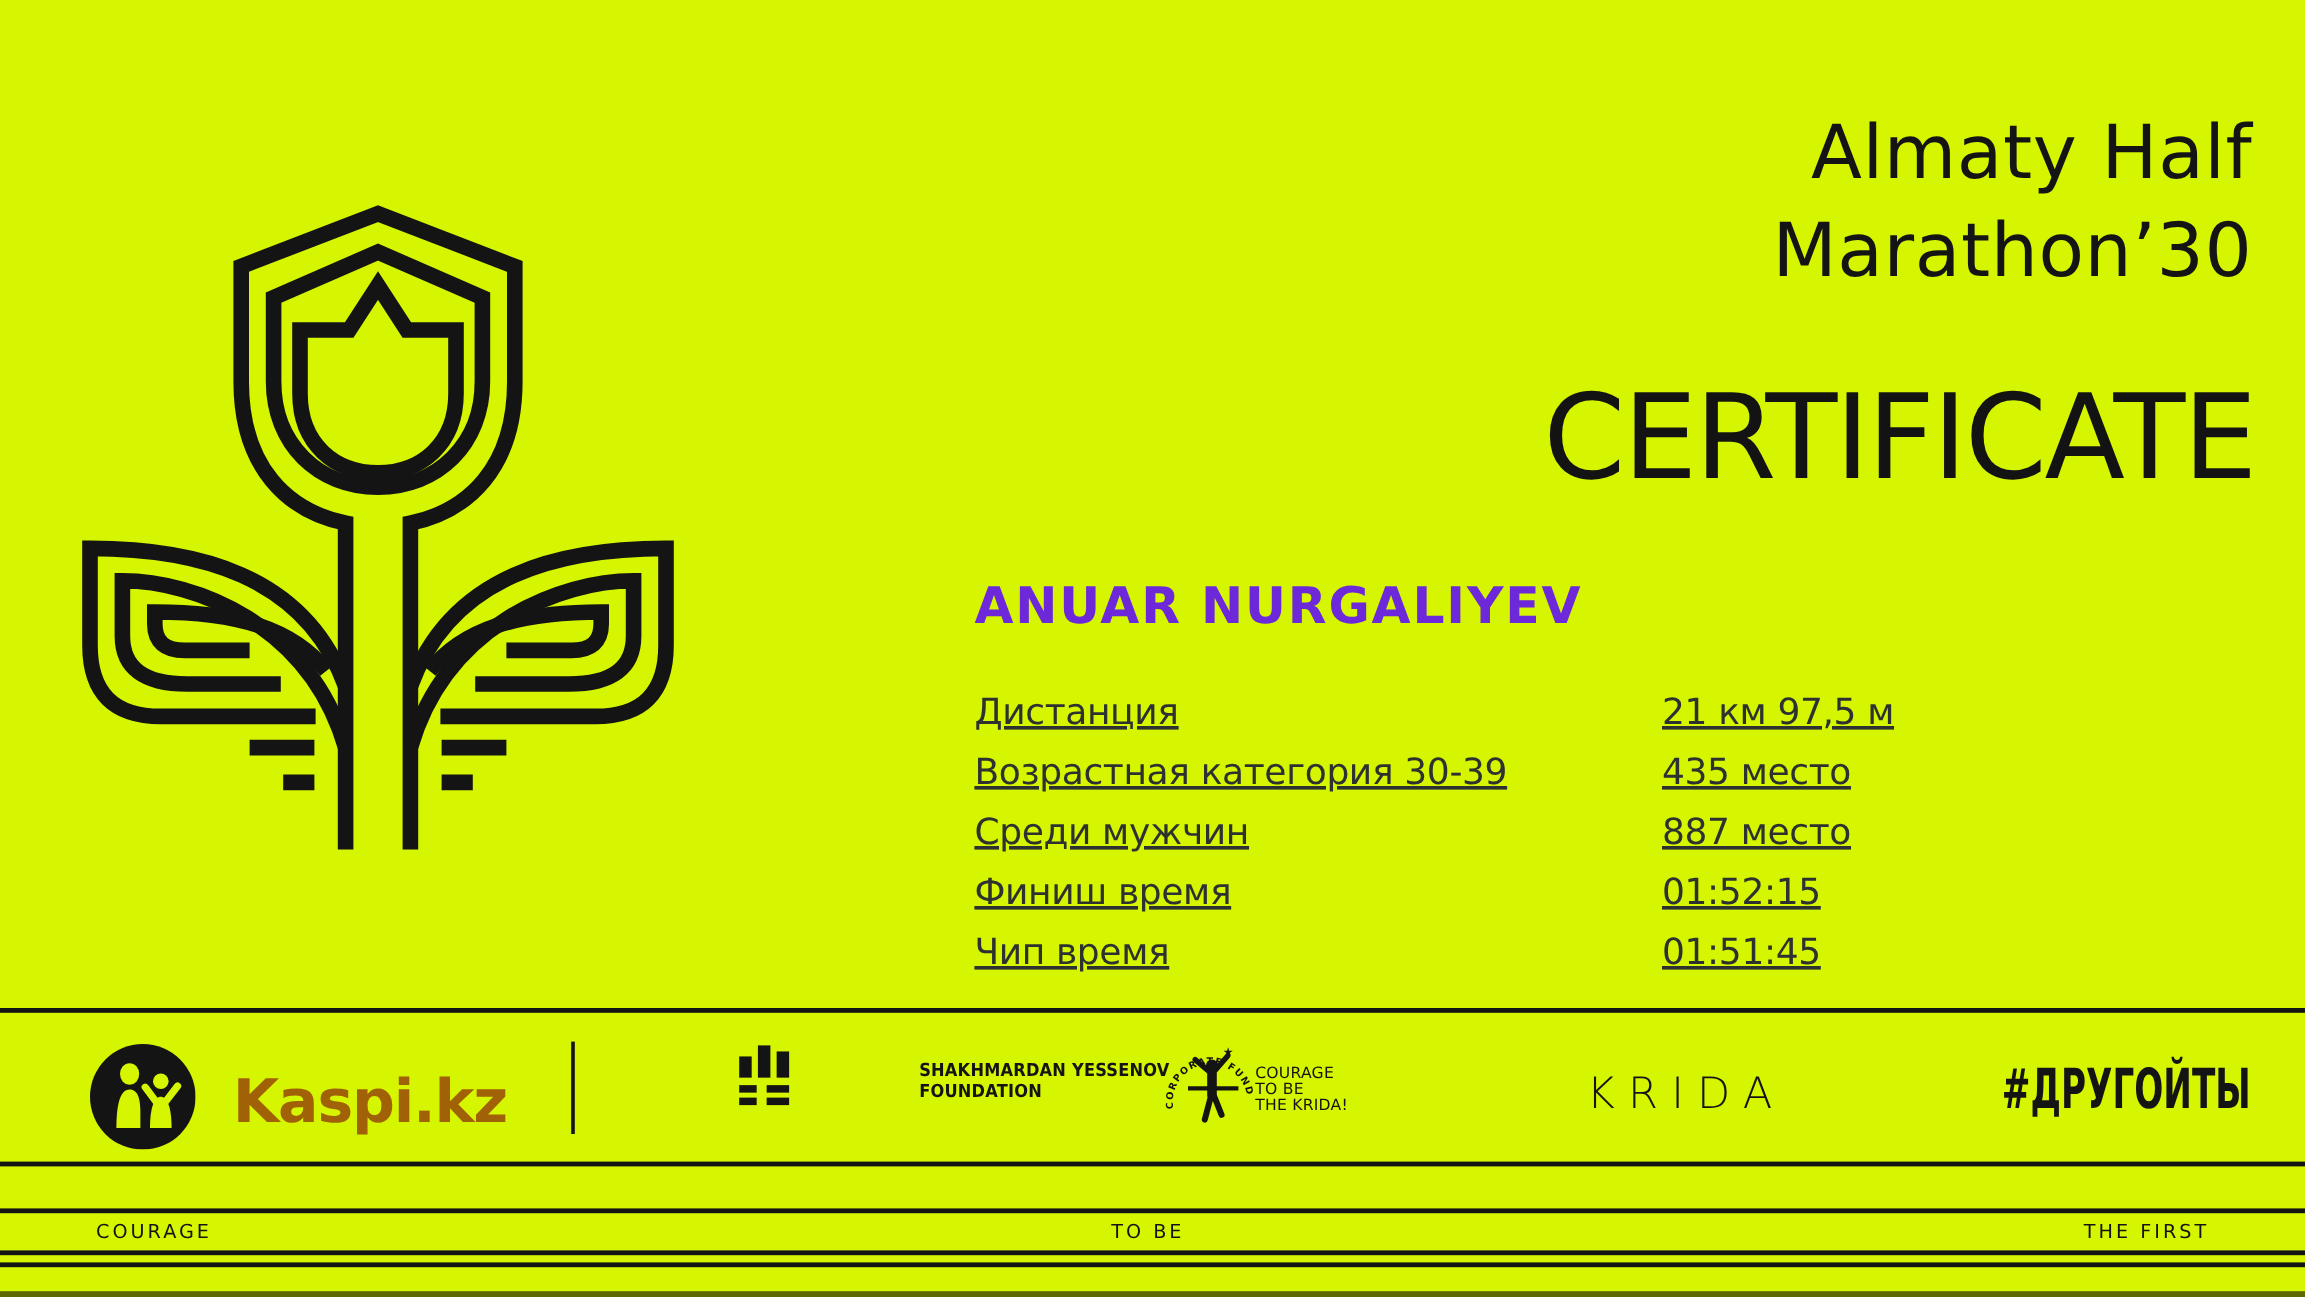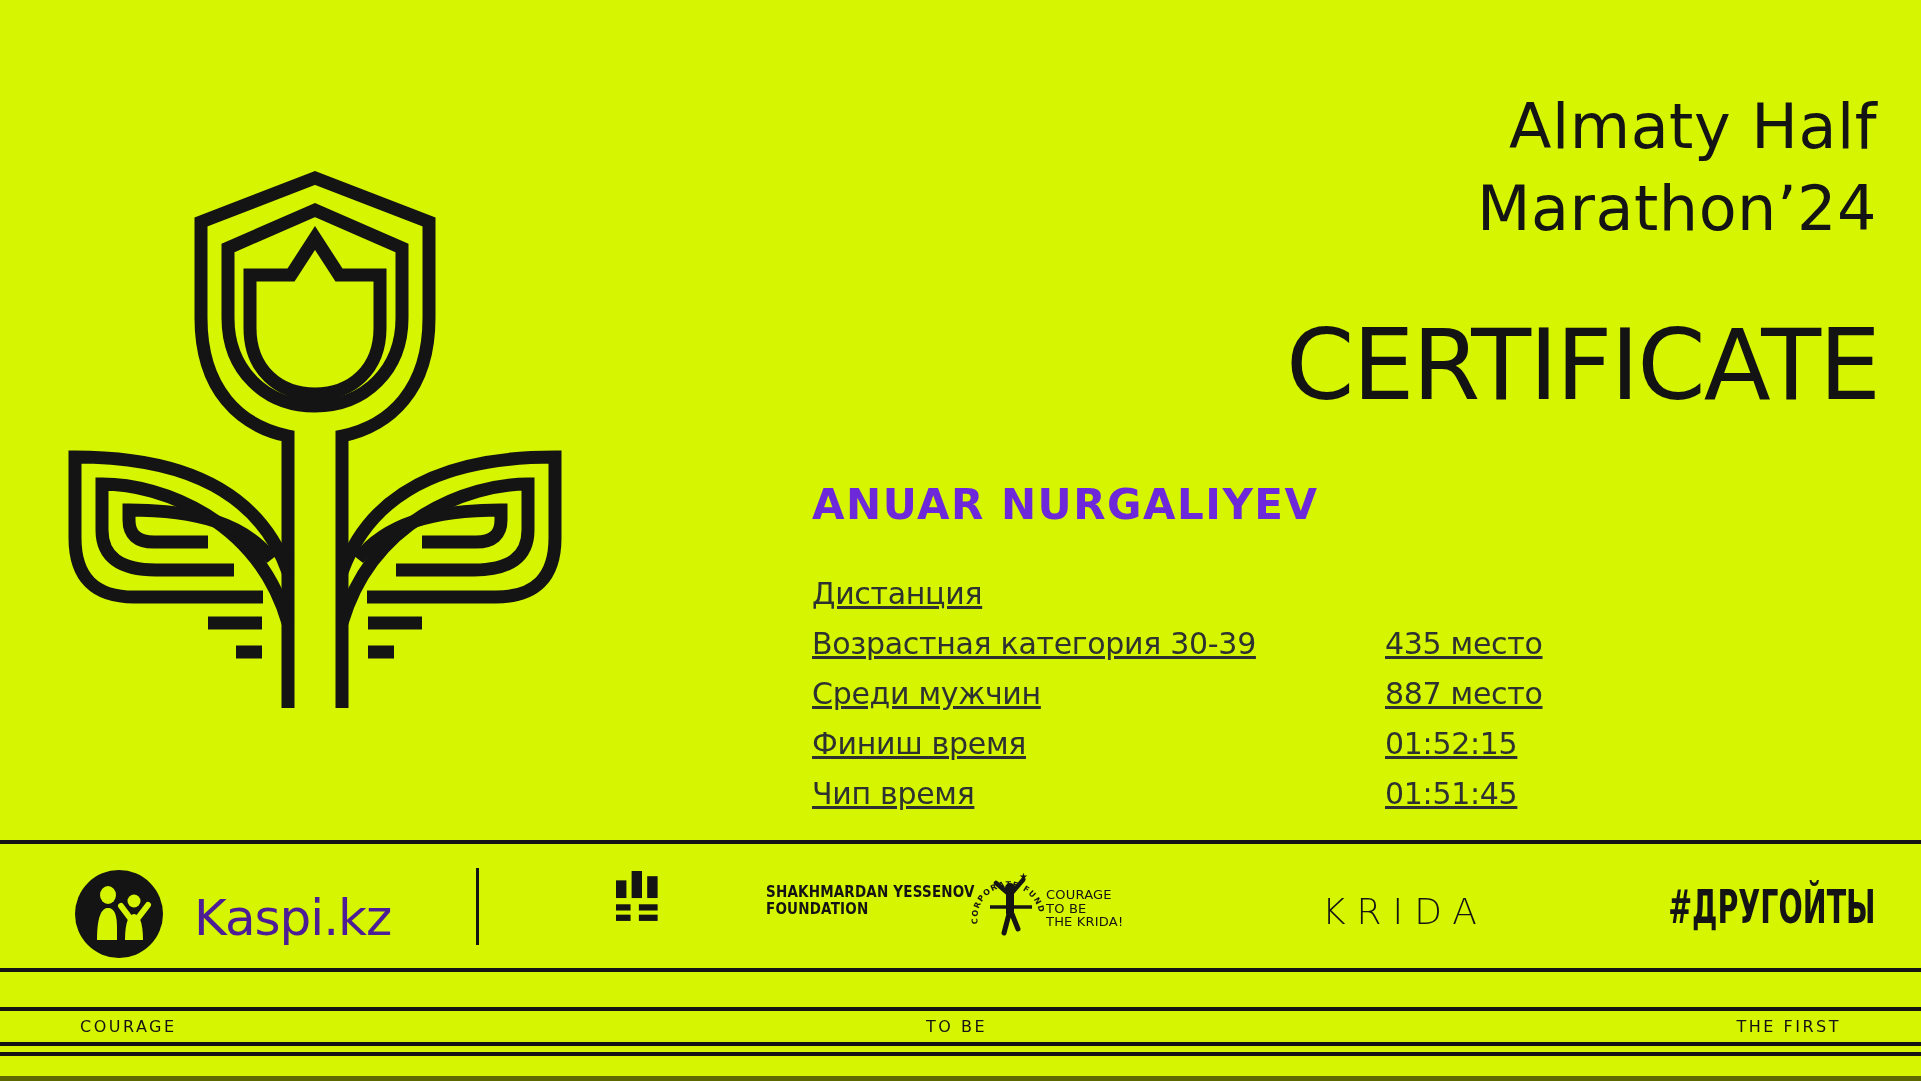--- a/index.html
+++ b/index.html
@@ -33,22 +33,22 @@
   
   .tulip{left:58px;top:168px;}
   .tulip path{fill:none;stroke:#141414;stroke-width:13;}
   
   .hr{left:0;width:1921px;height:4px;background:#141414;}
   .hr-a{top:840px;}  .hr-b{top:968px;}
   .hr-c{top:1007px;} .hr-d{top:1042px;} .hr-e{top:1052px;}
   .bottom-strip{top:1076px;left:0;width:1921px;height:5px;background:#5E6800;}
   
   .kaspi-wordmark{
-    left:194px;top:893px;font-size:50px;line-height:50px;font-weight:400;
-    letter-spacing:-1px;color:#4c1d95;white-space:nowrap;
+    left:194px;top:893px;font-size:50px;line-height:50px;font-weight:700;
+    letter-spacing:-1px;color:#a16207;white-space:nowrap;
   }
   .sponsor-divider{left:476px;top:868px;width:3px;height:77px;background:#141414;}
   .yessenov-text{
     left:766px;top:884px;font-size:15px;line-height:17px;font-weight:700;
     letter-spacing:0.2px;color:#141414;transform:scaleX(.9);transform-origin:left top;
     white-space:nowrap;
   }
   .fund-text{
     left:1046px;top:888px;font-size:13px;line-height:13.5px;font-weight:500;
     letter-spacing:0.2px;color:#141414;white-space:nowrap;
@@ -87,29 +87,30 @@
     <path d="M150,455 H204 M178,484 H204"></path>
 
     <path d="M284,404 C318,310 410,289 497,289 V370 Q497,429 438,429 H309"></path>
     <path d="M284,455 C314,352 410,316 470,316 V362 Q470,402 416,402 H338"></path>
     <path d="M300,391 C328,356 374,342 443,342 V352 Q443,374 418,374 H364"></path>
     <path d="M310,455 H364 M310,484 H336"></path>
   </svg>
 
   <div class="abs event-title">
     <div>Almaty Half</div>
-    <div>Marathon’24</div>
+    <div>Marathon’30</div>
   </div>
   <div class="abs cert-heading">CERTIFICATE</div>
 
   <div class="abs participant">ANUAR NURGALIYEV</div>
 
   <div class="abs stats">
     <div class="stat-row">
       <div class="stat-label">Дистанция</div>
+      <div class="stat-value">21 км 97,5 м</div>
     </div>
     <div class="stat-row">
       <div class="stat-label">Возрастная категория 30-39</div>
       <div class="stat-value">435 место</div>
     </div>
     <div class="stat-row">
       <div class="stat-label">Среди мужчин</div>
       <div class="stat-value">887 место</div>
     </div>
     <div class="stat-row">

